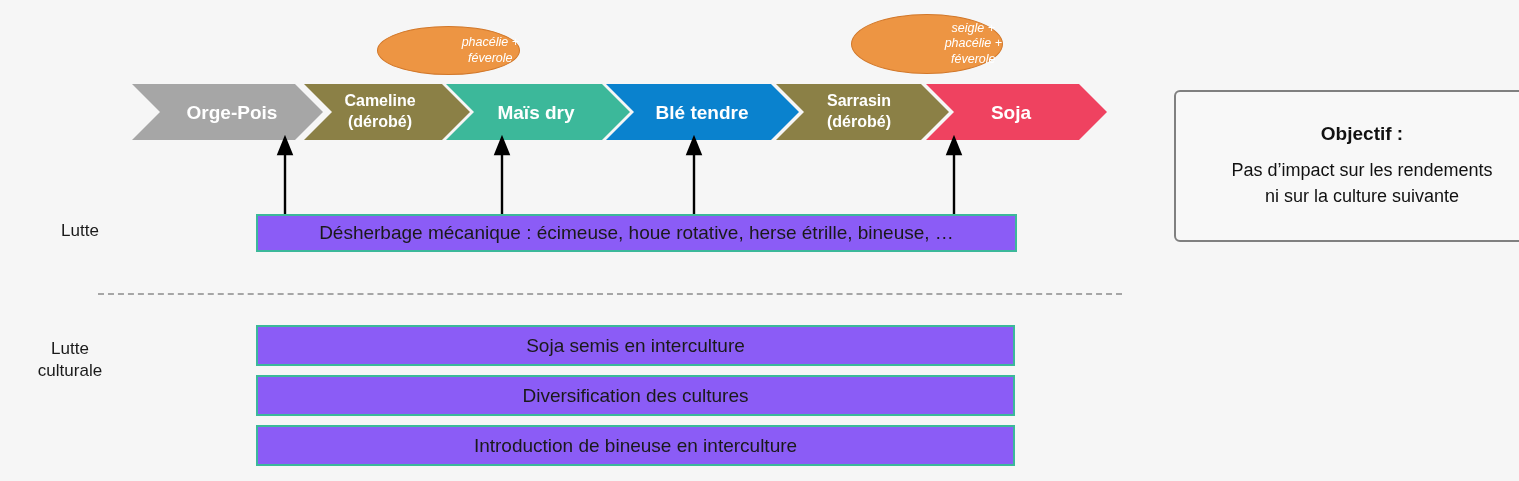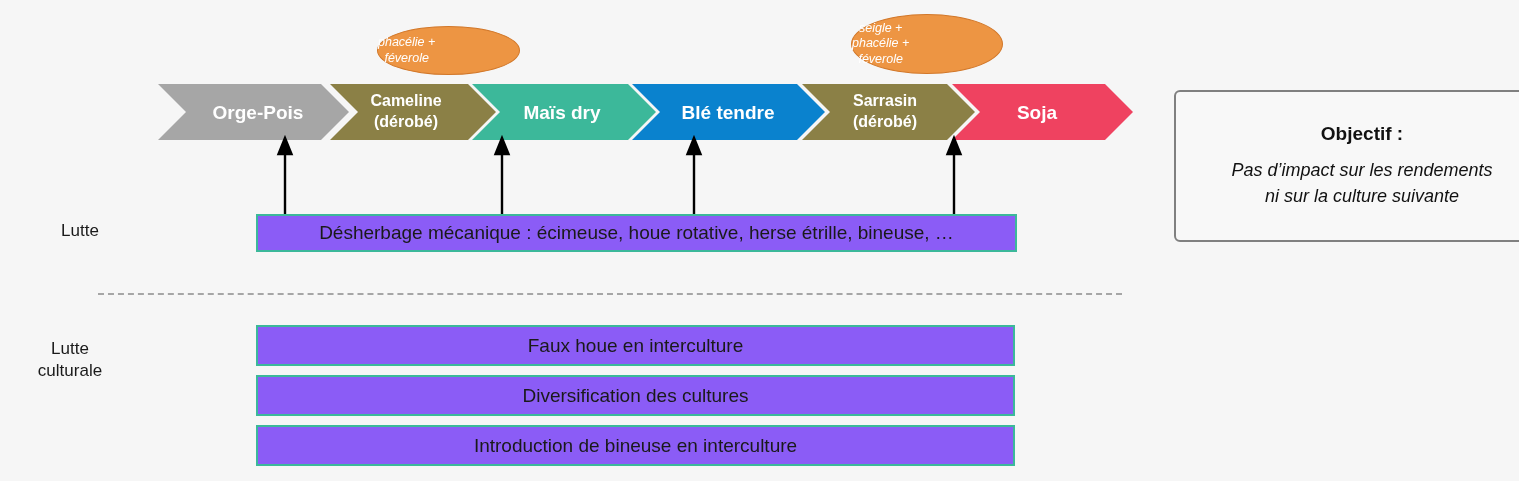--- a/index.html
+++ b/index.html
@@ -17,21 +17,21 @@
   .stage {
     position: absolute;
     left: 0; top: 0;
     width: 1519px;
     height: 481px;
   }
 
   
   .crop-sequence {
     position: absolute;
-    left: 158px;
+    left: 132px;
     top: 84px;
     width: 975px;
     height: 56px;
   }
   .crop-sequence svg { display: block; }
   .chev-label {
     font-weight: bold;
     fill: #ffffff;
     text-anchor: middle;
     font-family: "Liberation Sans", sans-serif;
@@ -40,21 +40,21 @@
   .chev-label.small { font-size: 16px; }
 
   
   .ellipse {
     position: absolute;
     background: #ED9543;
     border: 1px solid #D2782A;
     border-radius: 50%;
     display: flex;
     align-items: center;
-    justify-content: flex-start;
+    justify-content: flex-end;
     text-align: center;
     color: #ffffff;
     font-style: italic;
     font-size: 12.5px;
     line-height: 1.25;
     box-sizing: border-box;
   }
   #ellipse-phacelie {
     left: 377px; top: 26px;
     width: 143px; height: 49px;
@@ -134,21 +134,20 @@
     font-weight: bold;
     font-size: 19px;
     color: #111111;
     margin-bottom: 12px;
   }
   #objective-body {
     font-size: 18px;
     color: #111111;
     line-height: 1.45;
     width: 270px;
-    font-style: italic;
   }
 </style>
 </head>
 <body>
 
 <div class="stage">
 
   <div class="crop-sequence">
     <svg width="975" height="56" viewBox="0 0 975 56" xmlns="http://www.w3.org/2000/svg">
 
@@ -233,21 +232,21 @@
     </svg>
   </div>
 
   <div class="action-box" id="box-desherbage">
     <span>Désherbage mécanique : écimeuse, houe rotative, herse étrille, bineuse, …</span>
   </div>
 
   <div id="divider"></div>
 
   <div class="action-box" id="box-faux-semis">
-    <span>Faux houe en interculture</span>
+    <span>Soja semis en interculture</span>
   </div>
 
   <div class="action-box" id="box-diversification">
     <span>Diversification des cultures</span>
   </div>
 
   <div class="action-box" id="box-couverts">
     <span>Introduction de bineuse en interculture</span>
   </div>
 

